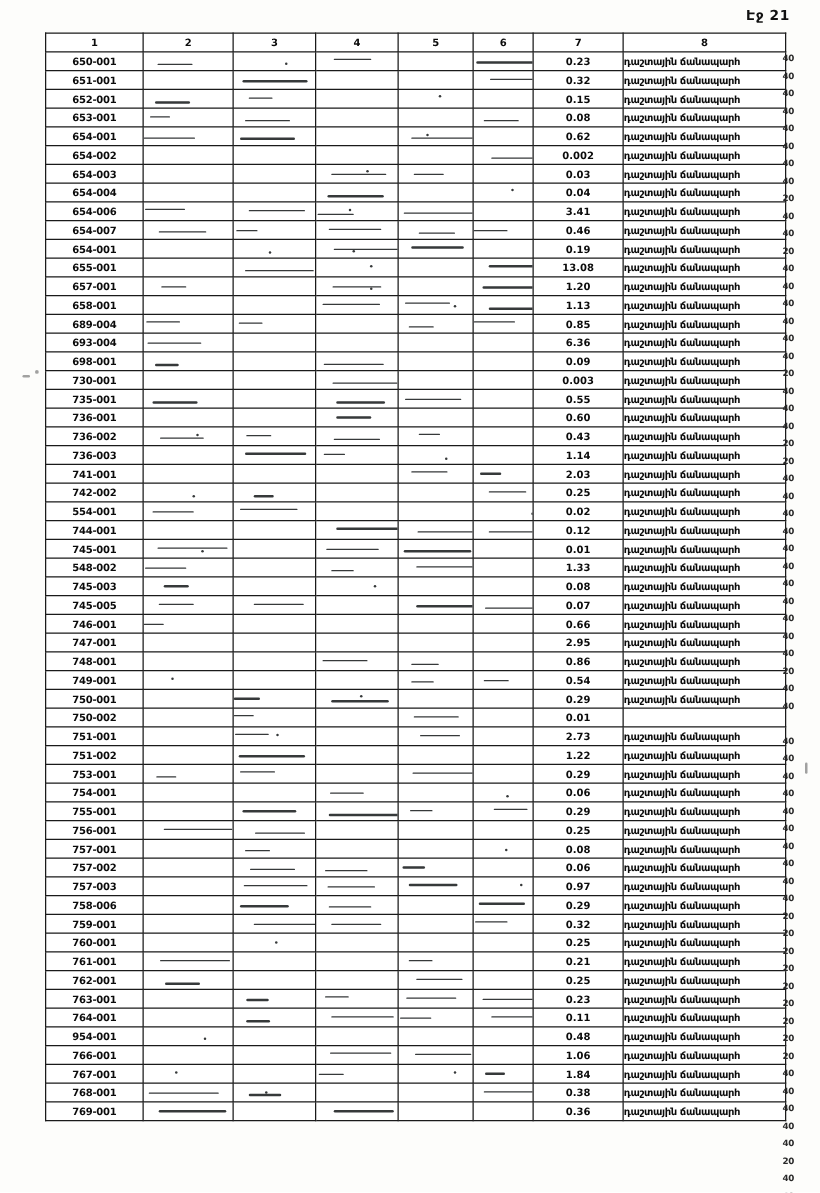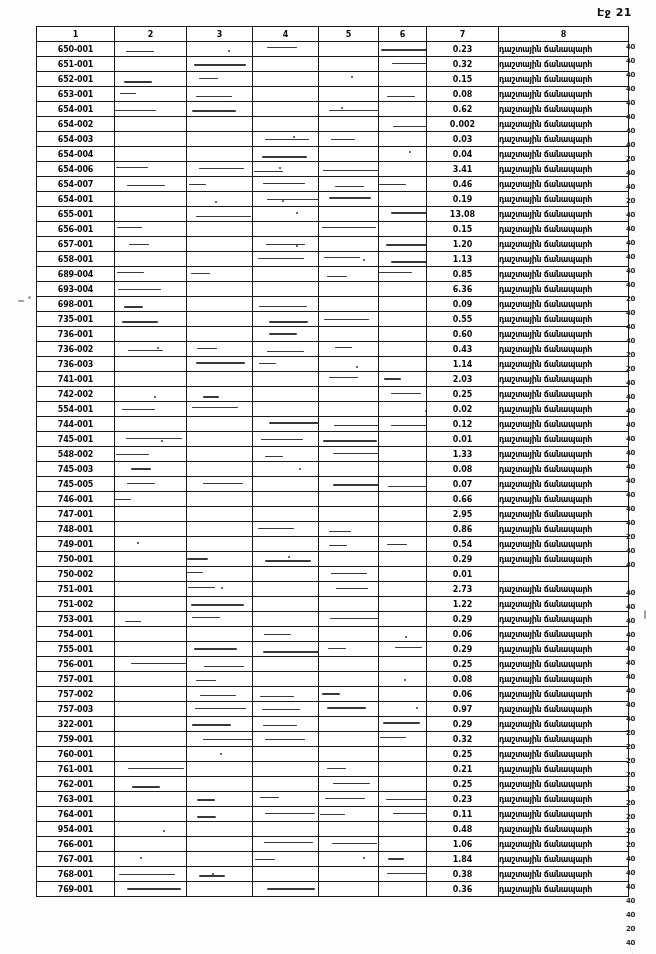--- a/index.html
+++ b/index.html
@@ -469,44 +469,20 @@
             </td>
             <td class="blank">
               <span class="smudge">
                 <i style="left: 12px; top: 4px; width: 45px; height: 2px;"></i>
               </span>
             </td>
             <td class="num">13.08</td>
             <td class="desc">դաշտային ճանապարհ</td>
           </tr>
           <tr>
-            <td class="code">656-001</td>
-            <td class="blank">
-              <span class="smudge">
-                <i style="left: 2px; top: 4px; width: 25px; height: 1px;"></i>
-              </span>
-            </td>
-            <td class="blank">
-              <span class="smudge"></span>
-            </td>
-            <td class="blank">
-              <span class="smudge"></span>
-            </td>
-            <td class="blank">
-              <span class="smudge">
-                <i style="left: 3px; top: 4px; width: 54px; height: 1px;"></i>
-              </span>
-            </td>
-            <td class="blank">
-              <span class="smudge"></span>
-            </td>
-            <td class="num">0.15</td>
-            <td class="desc">դաշտային ճանապարհ</td>
-          </tr>
-          <tr>
             <td class="code">657-001</td>
             <td class="blank">
               <span class="smudge">
                 <i style="left: 14px; top: 6px; width: 20px; height: 1px;"></i>
               </span>
             </td>
             <td class="blank">
               <span class="smudge"></span>
             </td>
             <td class="blank">
@@ -621,20 +597,42 @@
             <td class="blank">
               <span class="smudge"></span>
             </td>
             <td class="blank">
               <span class="smudge"></span>
             </td>
             <td class="num">0.09</td>
             <td class="desc">դաշտային ճանապարհ</td>
           </tr>
           <tr>
+            <td class="code">730-001</td>
+            <td class="blank">
+              <span class="smudge"></span>
+            </td>
+            <td class="blank">
+              <span class="smudge"></span>
+            </td>
+            <td class="blank">
+              <span class="smudge">
+                <i style="left: 13px; top: 8px; width: 52px; height: 1px;"></i>
+              </span>
+            </td>
+            <td class="blank">
+              <span class="smudge"></span>
+            </td>
+            <td class="blank">
+              <span class="smudge"></span>
+            </td>
+            <td class="num">0.003</td>
+            <td class="desc">դաշտային ճանապարհ</td>
+          </tr>
+          <tr>
             <td class="code">735-001</td>
             <td class="blank">
               <span class="smudge">
                 <i style="left: 7px; top: 8px; width: 36px; height: 2px;"></i>
               </span>
             </td>
             <td class="blank">
               <span class="smudge"></span>
             </td>
             <td class="blank">
@@ -1299,21 +1297,21 @@
             </td>
             <td class="blank">
               <span class="smudge">
                 <i style="left: 37px; top: 4px; width: 2px; height: 2px;"></i>
               </span>
             </td>
             <td class="num">0.97</td>
             <td class="desc">դաշտային ճանապարհ</td>
           </tr>
           <tr>
-            <td class="code">322-001</td>
+            <td class="code">758-006</td>
             <td class="blank">
               <span class="smudge"></span>
             </td>
             <td class="blank">
               <span class="smudge">
                 <i style="left: 5px; top: 6px; width: 39px; height: 2px;"></i>
               </span>
             </td>
             <td class="blank">
               <span class="smudge">

